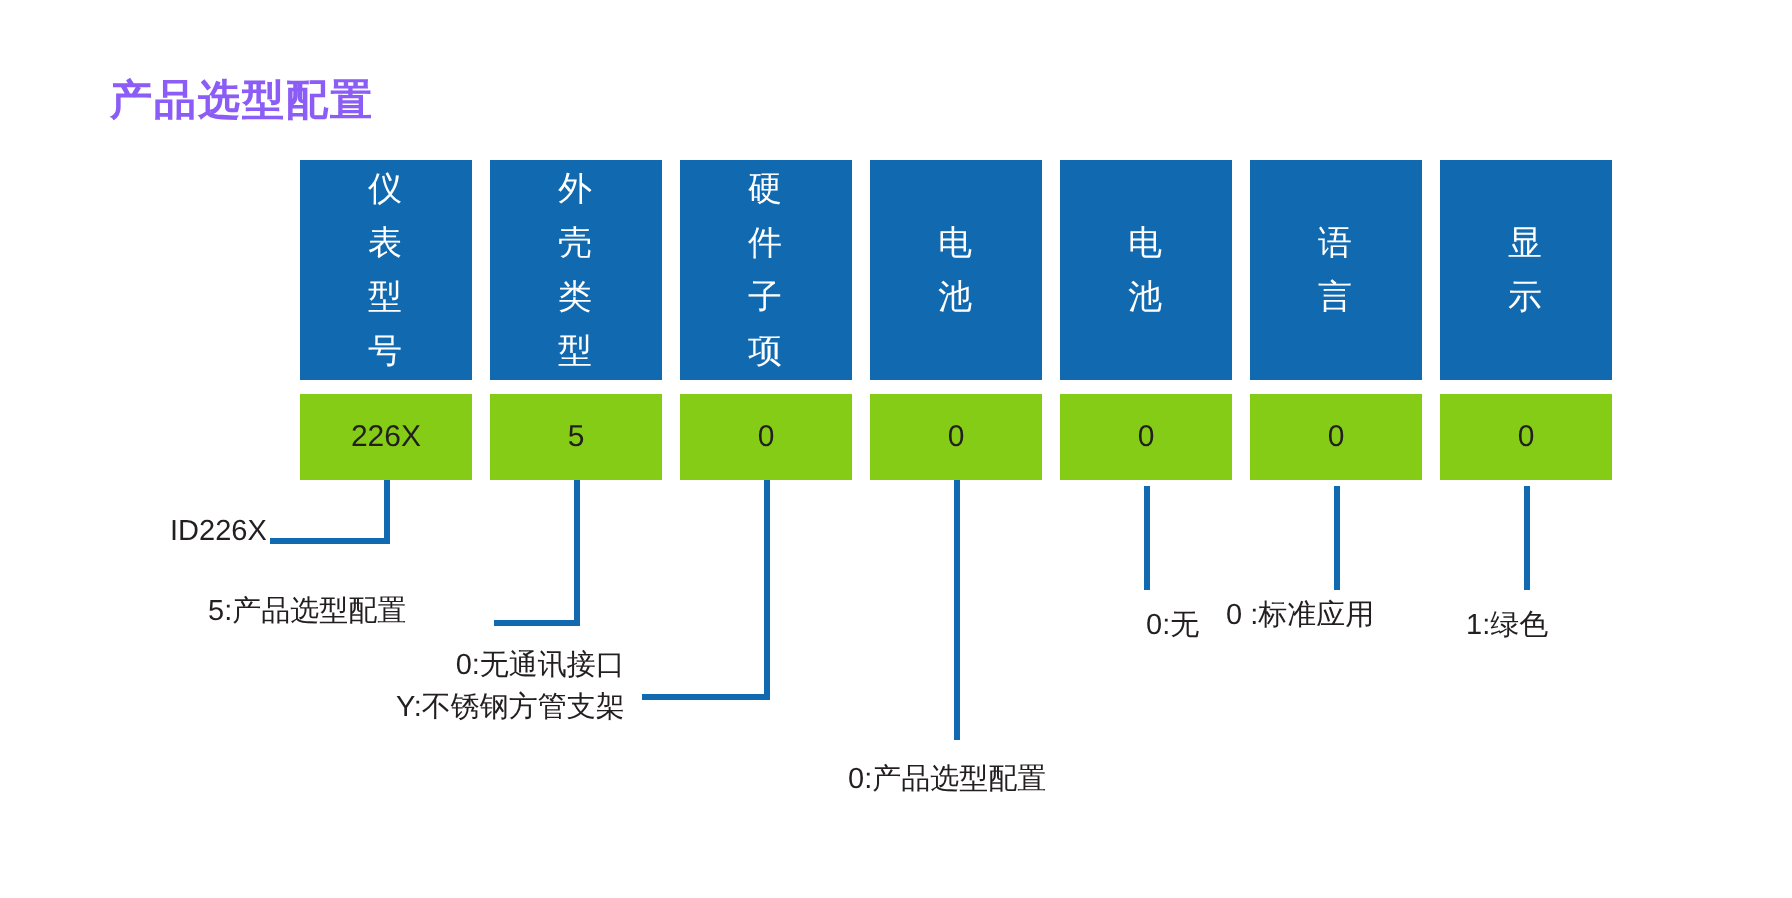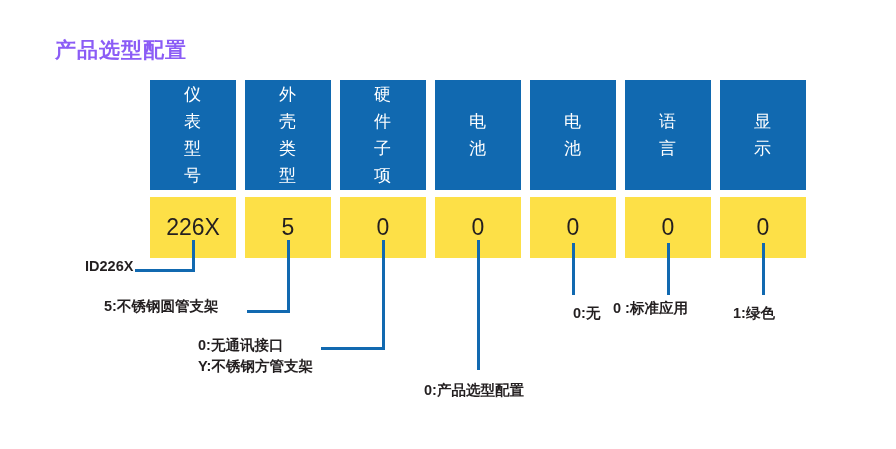--- a/index.html
+++ b/index.html
@@ -59,24 +59,24 @@
     text-align: center;
     box-sizing: border-box;
     padding: 0 4px;
   }
   .col-header .ch { display: block; }
   .col-value {
     position: absolute;
     top: 117px;
     left: 0;
     width: 86px;
-    height: 61px;
-    background: #fde047;
+    height: 43px;
+    background: #84cc16;
     color: #231f20;
-    font-size: 23px;
+    font-size: 15px;
     display: flex;
     align-items: center;
     justify-content: center;
     box-sizing: border-box;
   }
 
   
   .leader {
     position: absolute;
     background: #1169b0;
@@ -84,21 +84,20 @@
   .leader-v { width: 3px; }
   .leader-h { height: 3px; }
 
   
   .annot {
     position: absolute;
     font-size: 14.5px;
     line-height: 21px;
     color: #231f20;
     white-space: nowrap;
-    font-weight: bold;
   }
   .annot .ln { display: block; }
 </style>
 </head>
 <body>
 
 <div id="page-title">产品选型配置</div>
 
 <div id="config-table">
 
@@ -180,24 +179,24 @@
 
 <div class="leader leader-v" style="left:667px; top:243px; height:52px;"></div>
 
 <div class="leader leader-v" style="left:762px; top:243px; height:52px;"></div>
 
 <div class="annot" style="left:85px; top:256px;">
   <span class="ln">ID226X</span>
 </div>
 
 <div class="annot" style="left:104px; top:296px;">
-  <span class="ln">5:不锈钢圆管支架</span>
-</div>
-
-<div class="annot" style="left:198px; top:335px;">
+  <span class="ln">5:产品选型配置</span>
+</div>
+
+<div class="annot" style="left:198px; top:323px;text-align:right;">
   <span class="ln">0:无通讯接口</span>
   <span class="ln">Y:不锈钢方管支架</span>
 </div>
 
 <div class="annot" style="left:424px; top:380px;">
   <span class="ln">0:产品选型配置</span>
 </div>
 
 <div class="annot" style="left:553px; top:303px;margin-left:20px;">
   <span class="ln">0:无</span>

